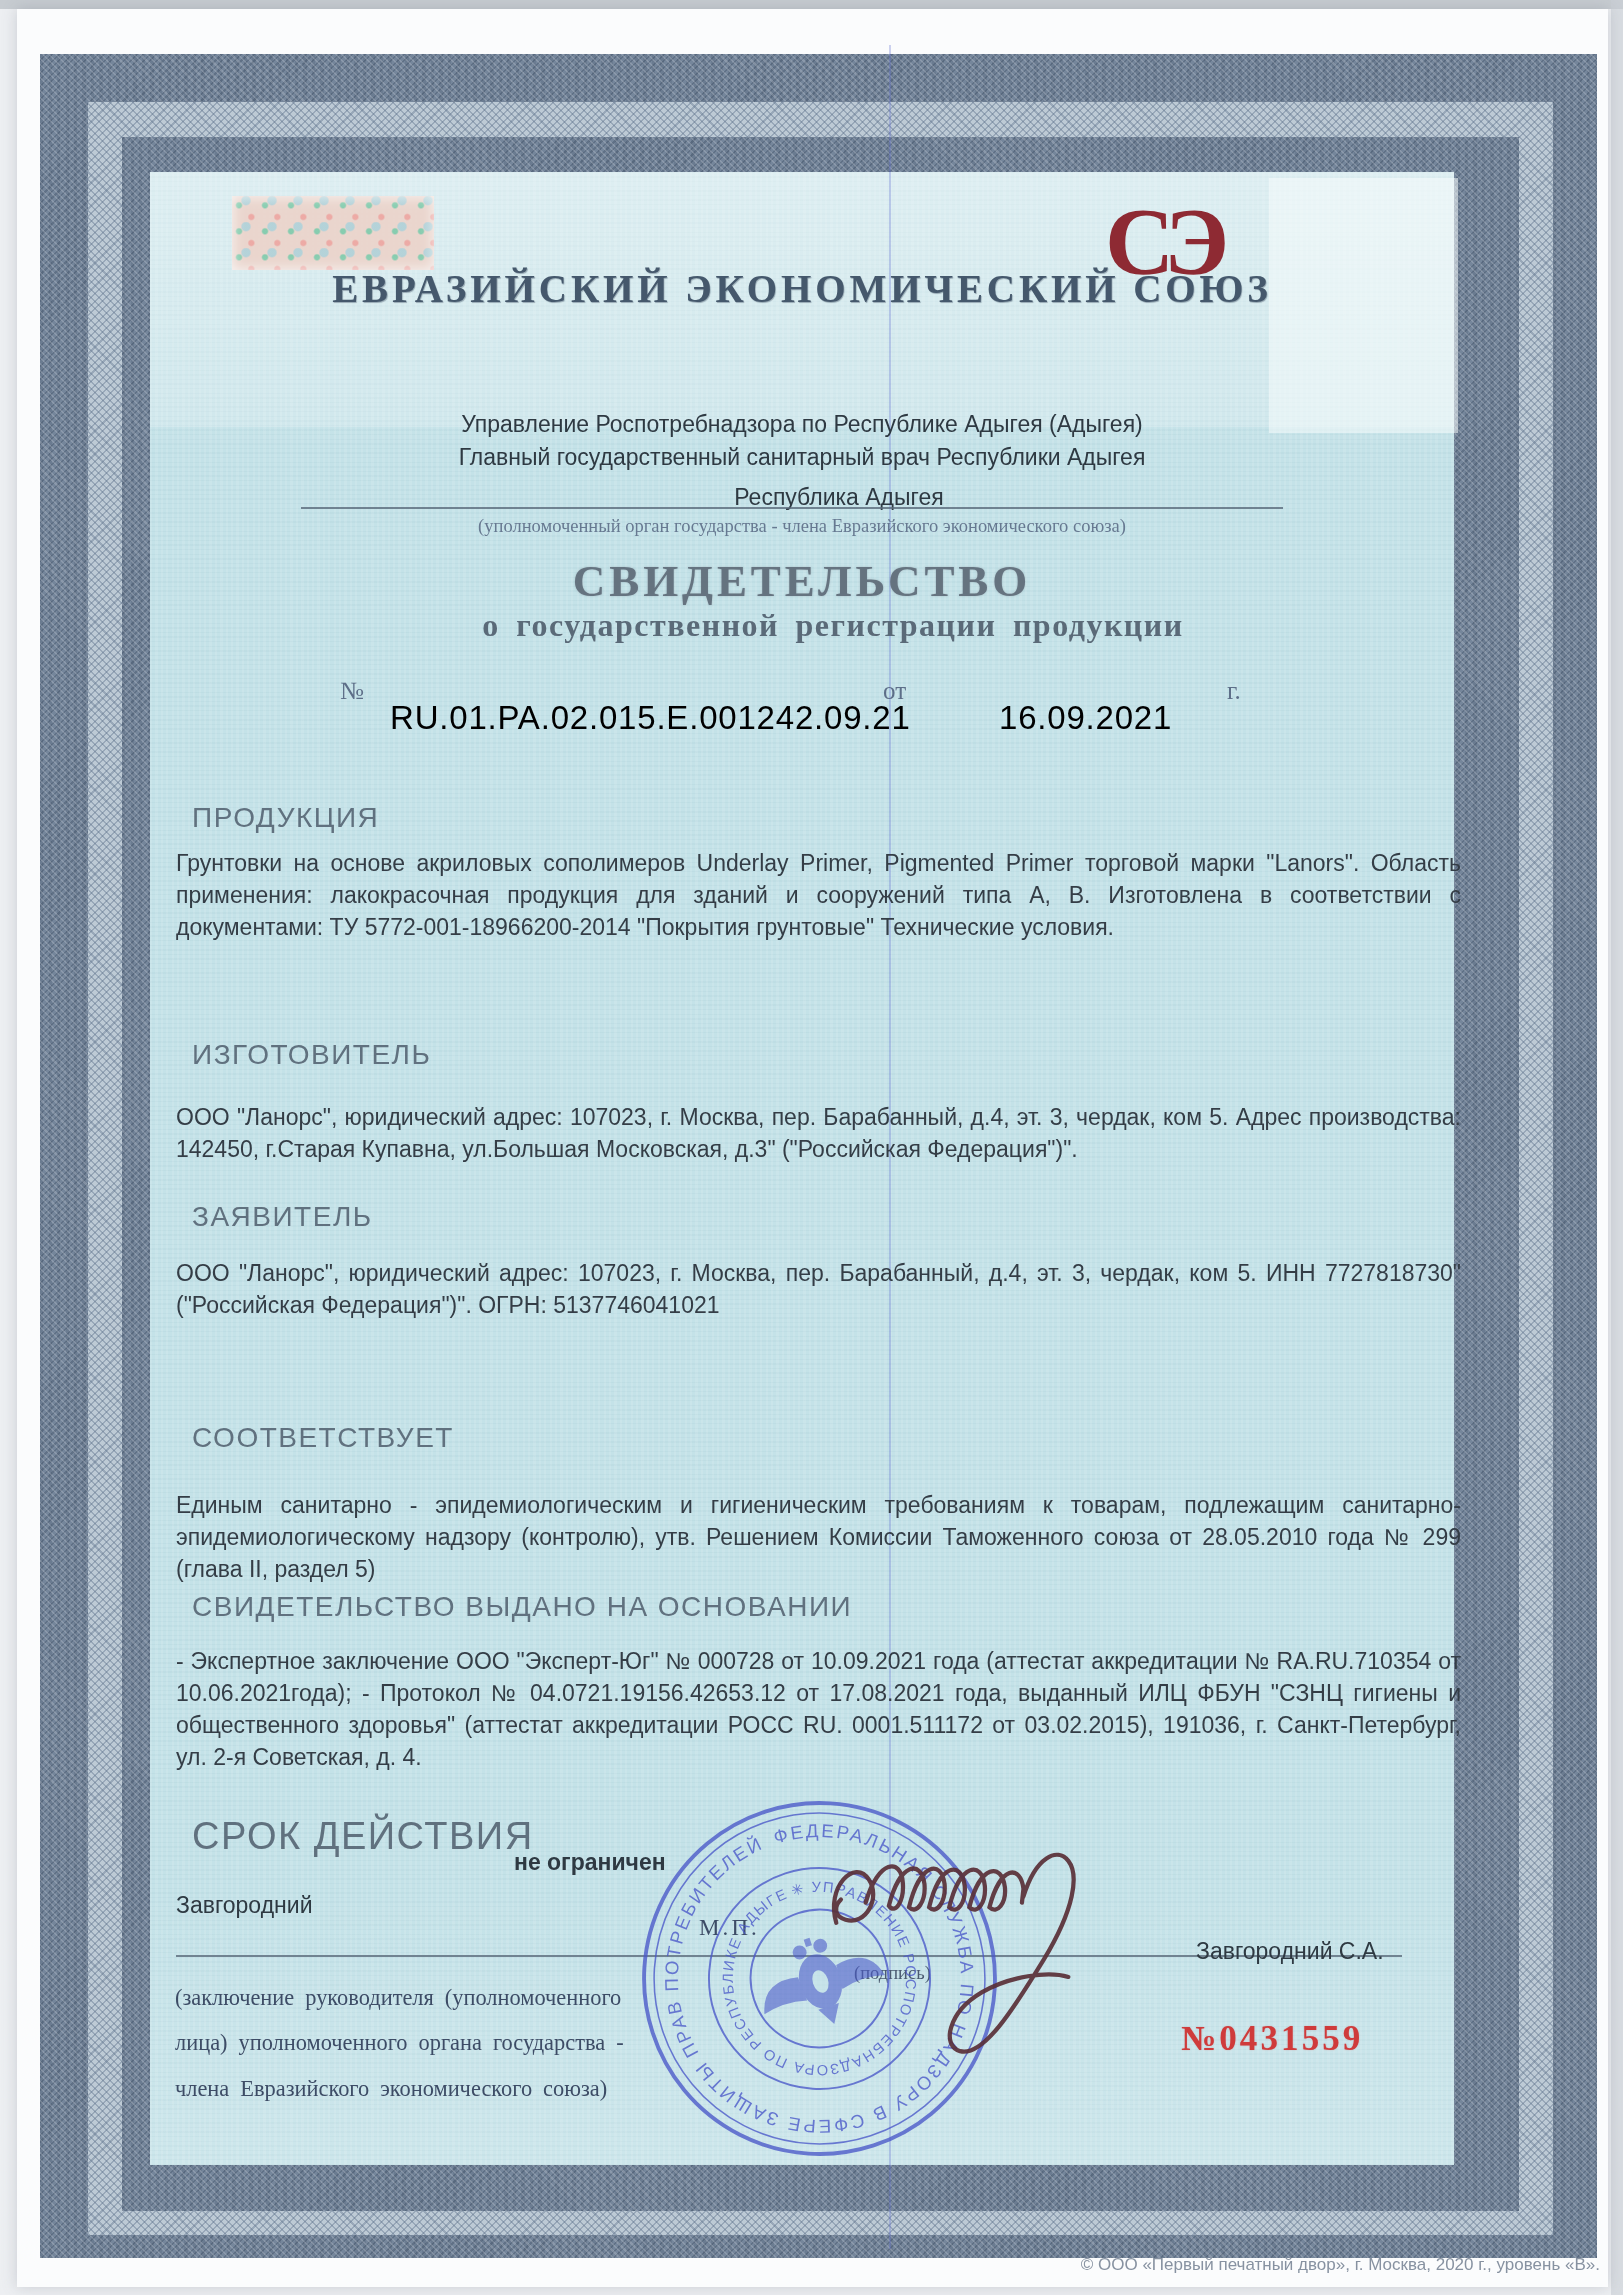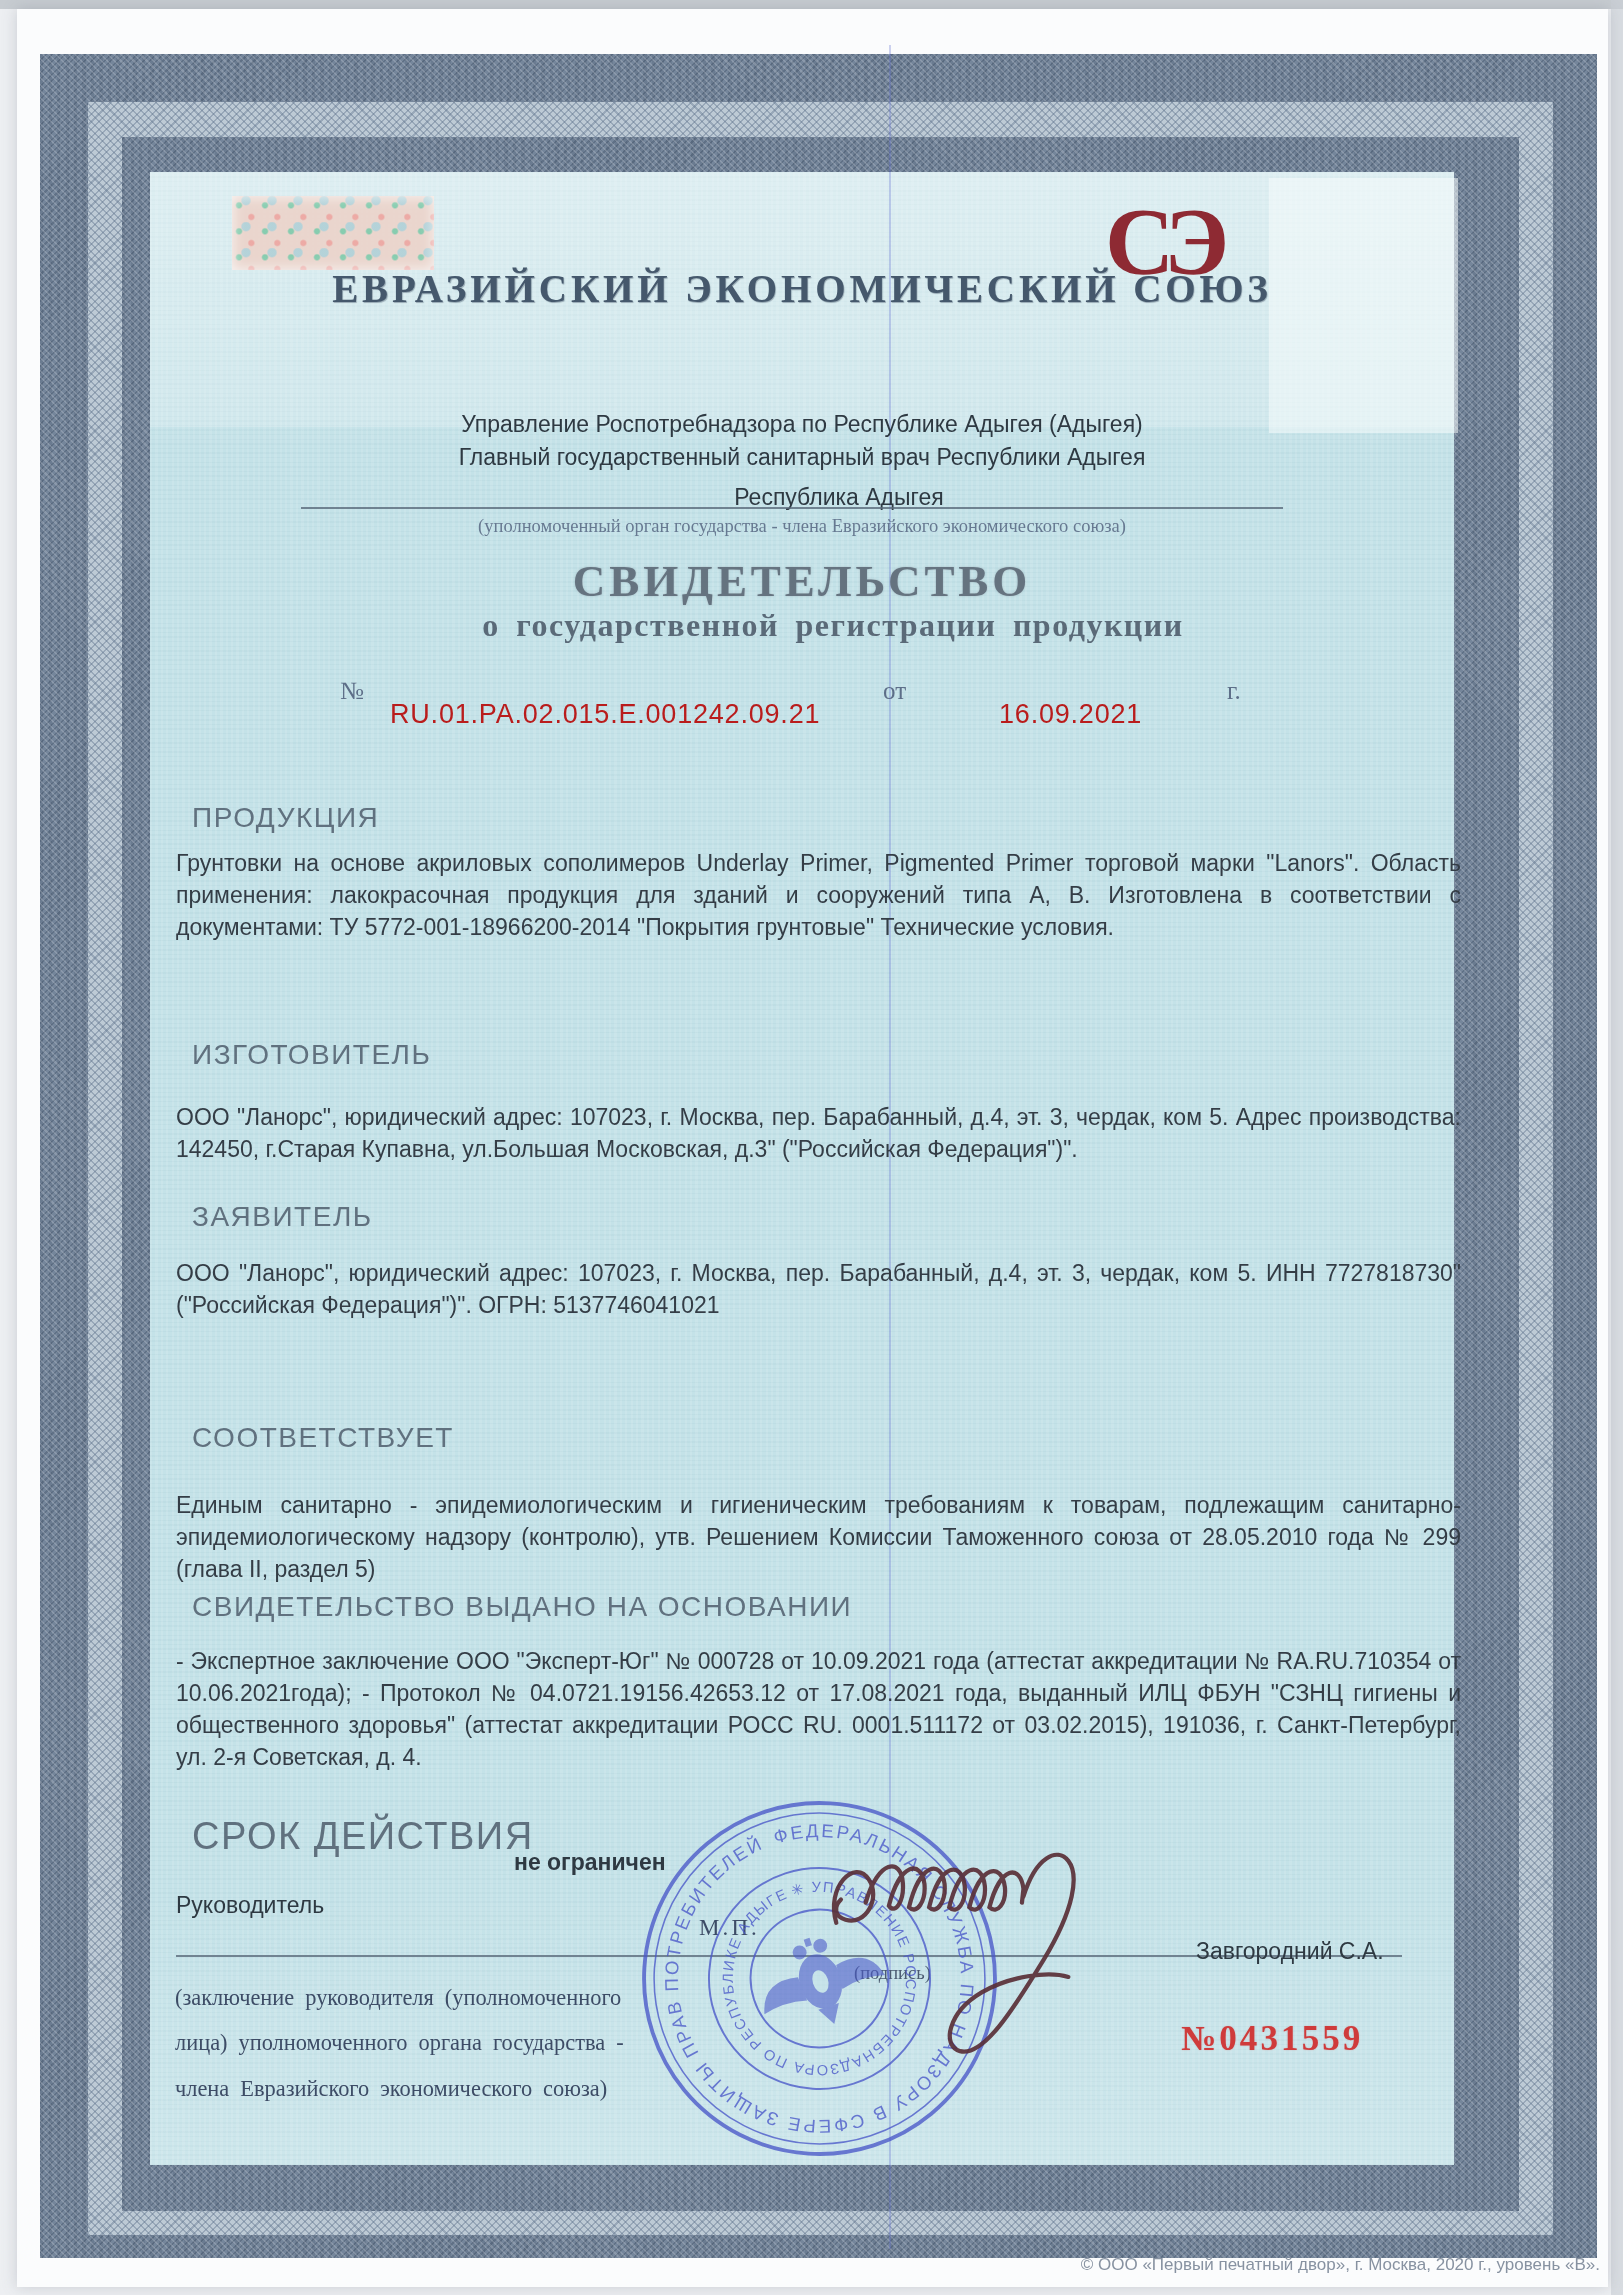--- a/index.html
+++ b/index.html
@@ -49,21 +49,21 @@
   .union-title{top:266px;font-size:39px;letter-spacing:3.9px;text-shadow:0.8px 0.8px 0.8px rgba(58,74,96,.4);}
   .hline{position:absolute;left:150px;width:1304px;text-align:center;color:#2e3942;font-size:23px;}
   .rule{position:absolute;background:#5a6a7a;height:1.5px;opacity:.8;}
   .caption{position:absolute;left:150px;width:1304px;text-align:center;
            font-family:"Liberation Serif",serif;font-size:18.5px;color:#5d6e88;opacity:.9;}
   .cert-title{top:555px;font-size:45px;letter-spacing:3.9px;color:rgba(96,109,121,.92);
               text-shadow:0 0 2.3px rgba(96,109,121,.35);}
   .cert-sub{top:607px;font-size:32px;letter-spacing:1.5px;word-spacing:7px;color:rgba(84,99,114,.95);padding-left:31px;}
 
   .numlab{position:absolute;font-family:"Liberation Serif",serif;font-size:25px;color:#5d6e88;}
-  .numval{position:absolute;font-size:27px;color:#b91c1c;letter-spacing:0.8px;text-align:center;}
+  .numval{position:absolute;font-size:33px;color:#000000;letter-spacing:0.8px;text-align:center;}
 
   .sect-h{position:absolute;left:192px;font-family:Liberation Sans, sans-serif;font-size:28px;
           letter-spacing:1.5px;color:rgba(82,97,112,.88);}
   .body-t{position:absolute;left:176px;width:1285px;font-size:23px;line-height:32px;
           color:#343d46;text-align:justify;}
 
   .b-label{position:absolute;font-size:23px;color:#2e3942;}
   .serif-small{position:absolute;font-family:"Liberation Serif",serif;color:#3d4c66;}
   .duty{font-size:22.4px;word-spacing:5.4px;}
   .serial{position:absolute;left:1181px;top:2019px;font-family:"Liberation Serif",serif;
@@ -126,21 +126,21 @@
 
   <div class="sect-h" style="top:1422px;">СООТВЕТСТВУЕТ</div>
   <div class="body-t" style="top:1489px;">Единым санитарно - эпидемиологическим и гигиеническим требованиям к товарам, подлежащим санитарно-эпидемиологическому надзору (контролю), утв. Решением Комиссии Таможенного союза от 28.05.2010 года № 299 (глава II, раздел 5)</div>
 
   <div class="sect-h" style="top:1591px;">СВИДЕТЕЛЬСТВО ВЫДАНО НА ОСНОВАНИИ</div>
   <div class="body-t" style="top:1645px;">- Экспертное заключение ООО "Эксперт-Юг" № 000728 от 10.09.2021 года (аттестат аккредитации № RA.RU.710354 от 10.06.2021года); - Протокол № 04.0721.19156.42653.12 от 17.08.2021 года, выданный ИЛЦ ФБУН "СЗНЦ гигиены и общественного здоровья" (аттестат аккредитации РОСС RU. 0001.511172 от 03.02.2015), 191036, г. Санкт-Петербург, ул. 2-я Советская, д. 4.</div>
 
   <div class="sect-h" style="top:1815px;font-size:38px;">СРОК ДЕЙСТВИЯ</div>
   <div class="b-label" style="left:514px;top:1849px;font-weight:600;">не ограничен</div>
 
-  <div class="b-label" style="left:176px;top:1892px;">Руководитель</div>
+  <div class="b-label" style="left:176px;top:1892px;">Завгородний</div>
   <div class="rule" style="left:176px;top:1955px;width:1226px;"></div>
   <div class="serif-small" style="left:699px;top:1915px;font-size:23px;letter-spacing:3.1px;">М.П.</div>
   <div class="serif-small" style="left:854px;top:1963px;font-size:18.5px;color:#4a5a70;">(подпись)</div>
   <div class="b-label" style="left:1196px;top:1938px;text-align:center;">Завгородний С.А.</div>
 
   <div class="serif-small duty" style="left:175px;top:1985px;">(заключение руководителя (уполномоченного</div>
   <div class="serif-small duty" style="left:175px;top:2030px;">лица) уполномоченного органа государства -</div>
   <div class="serif-small duty" style="left:175px;top:2076px;">члена Евразийского экономического союза)</div>
 
   <svg class="stamp-svg" style="left:634px;top:1793px;" width="371" height="371" viewBox="0 0 480 480">

